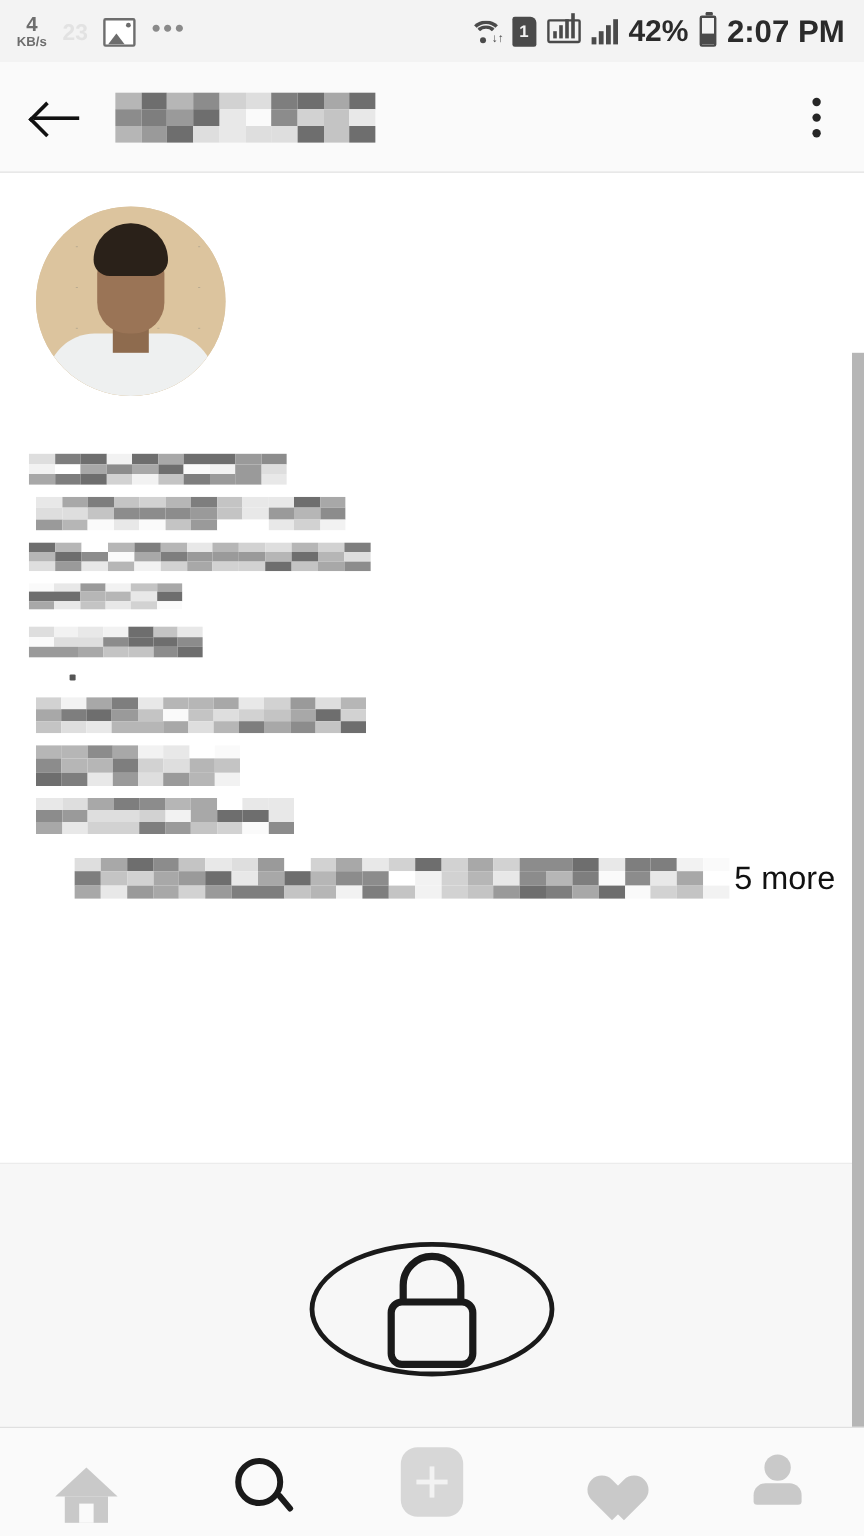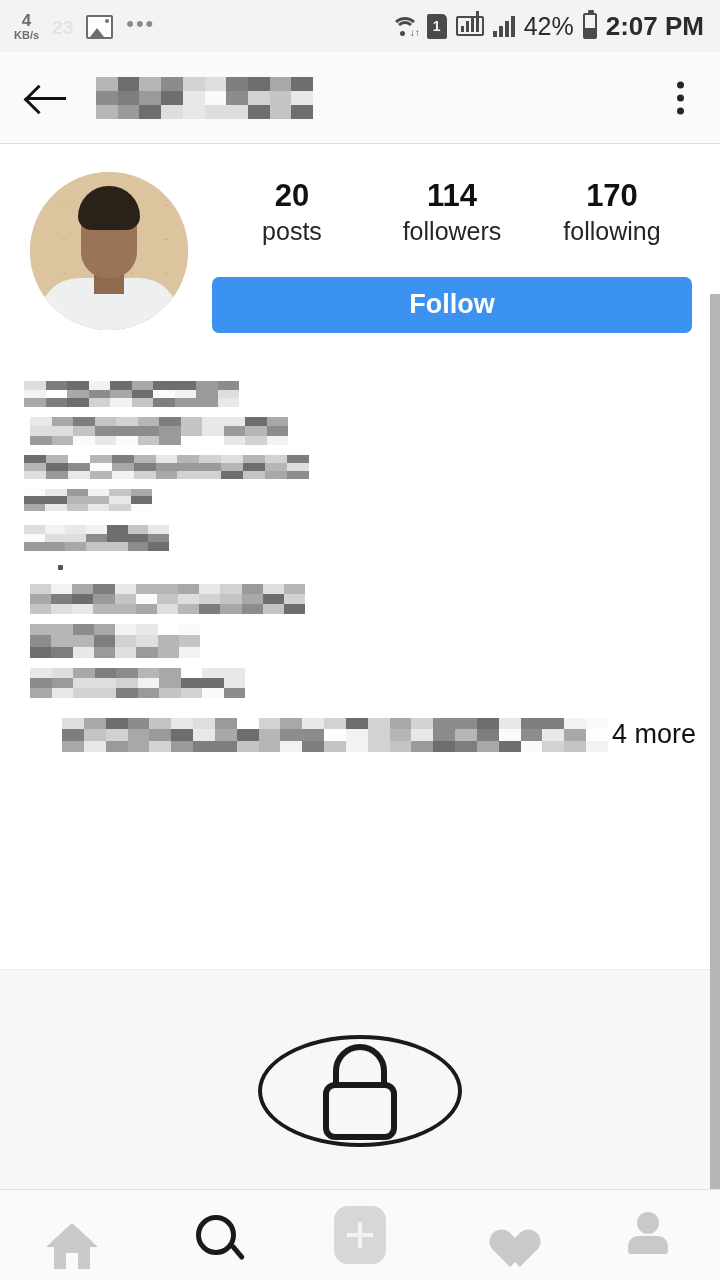--- a/index.html
+++ b/index.html
@@ -127,21 +127,21 @@
   .sig .b4 { height: 21px; }
   .sig-boxed {
     border: 2.5px solid #4a4a4a;
     padding: 2px 3px;
     border-radius: 2px;
     height: 20px;
     box-sizing: border-box;
     align-items: flex-end;
   }
   .sig-boxed span { width: 3px; }
-  .pct { font-size: 25px; font-weight: normal; color: #2b2b2b; }
+  .pct { font-size: 25px; font-weight: bold; color: #2b2b2b; }
   .battery {
     width: 14px; height: 26px;
     border: 2.5px solid #4a4a4a;
     border-radius: 2px;
     position: relative;
     box-sizing: border-box;
   }
   .battery::before {
     content: "";
     position: absolute;
@@ -584,37 +584,20 @@
 
 <div class="profile-scroll">
 
   <div class="profile-top">
     <div class="avatar">
       <span class="bg"></span>
       <span class="shirt"></span>
       <span class="neck"></span>
       <span class="face"></span>
       <span class="hair"></span>
-    </div>
-    <div class="stats-col">
-      <div class="stats-row">
-        <div class="stat">
-          <div class="num">20</div>
-          <div class="lbl">posts</div>
-        </div>
-        <div class="stat">
-          <div class="num">114</div>
-          <div class="lbl">followers</div>
-        </div>
-        <div class="stat">
-          <div class="num">170</div>
-          <div class="lbl">following</div>
-        </div>
-      </div>
-      <button class="follow-btn">Follow</button>
     </div>
   </div>
 
   <div class="bio">
     <div class="bio-line mosaic" id="bio-1" style="width: 215px; height: 26px; grid-template-columns: repeat(10, 1fr); grid-auto-flow: row;">
         <i style="background: rgb(222, 222, 222);"></i>
         <i style="background: rgb(126, 126, 126);"></i>
         <i style="background: rgb(110, 110, 110);"></i>
         <i style="background: rgb(242, 242, 242);"></i>
         <i style="background: rgb(110, 110, 110);"></i>
@@ -938,21 +921,21 @@
           <i style="background: rgb(154, 154, 154);"></i>
           <i style="background: rgb(110, 110, 110);"></i>
           <i style="background: rgb(126, 126, 126);"></i>
           <i style="background: rgb(168, 168, 168);"></i>
           <i style="background: rgb(110, 110, 110);"></i>
           <i style="background: rgb(250, 250, 250);"></i>
           <i style="background: rgb(210, 210, 210);"></i>
           <i style="background: rgb(196, 196, 196);"></i>
           <i style="background: rgb(242, 242, 242);"></i>
         </div>
-      <div class="mutual-more">4 more</div>
+      <div class="mutual-more">5 more</div>
     </div>
   </div>
 
   <div class="private">
     <div class="lock-circle">
       <svg width="96" height="104" viewBox="0 0 96 104" aria-hidden="true">
         <path d="M24 48 V32 a24 24 0 0 1 48 0 V48" fill="none" stroke="#1a1a1a" stroke-width="6"></path>
         <rect x="14" y="46" width="68" height="52" rx="9" fill="none" stroke="#1a1a1a" stroke-width="6"></rect>
       </svg>
     </div>

